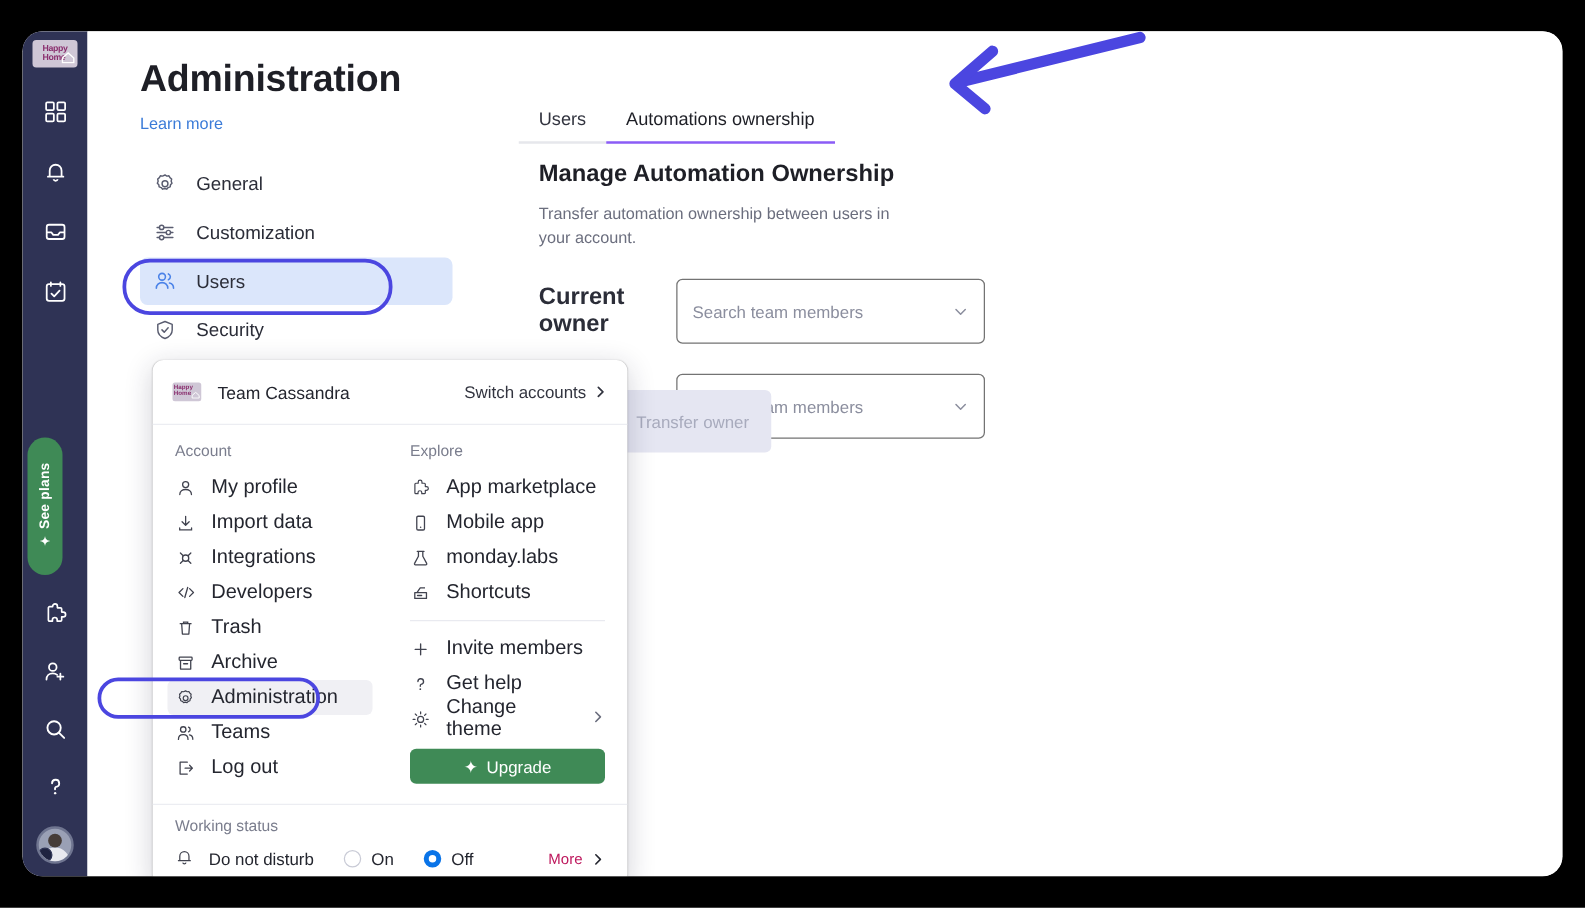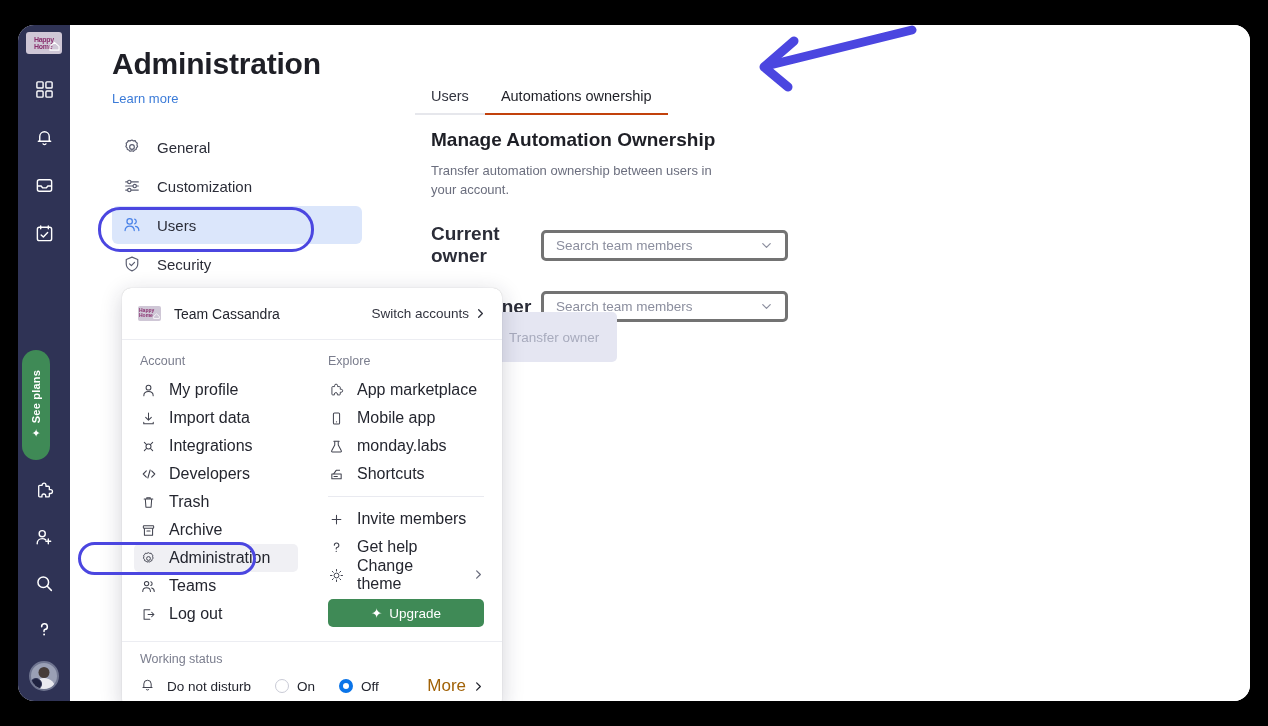--- a/index.html
+++ b/index.html
@@ -162,38 +162,38 @@
     display: flex; align-items: flex-end;
     height: 32px;
   }
   .tab {
     font-size: 14.5px; color: #32343f;
     padding: 0 16px 9px 16px;
     cursor: pointer;
     border-bottom: 2px solid #e6e7ec;
     white-space: nowrap;
   }
-  .tab.active { border-bottom: 2px solid #c2410c; color: #1e1f26; margin-top: 40px; }
+  .tab.active { border-bottom: 2px solid #8b5cf6; color: #1e1f26; margin-top: 40px; }
 
   
   #panel { position: absolute; left: 361px; top: 104px; width: 420px; }
   #panel-title { font-size: 19px; color: #1e1f26; font-weight: 700; }
   #panel-desc {
     margin-top: 10px;
     font-size: 13px; line-height: 19px; color: #6b6e7e;
     width: 300px;
   }
   .form-row {
     display: flex; align-items: center;
     margin-top: 24px;
   }
   .form-label { font-size: 19px; color: #2b2d38; width: 110px; font-weight: bold; }
   .select-box {
-    width: 247px; height: 31px;
-    border: 3px solid #737373;
+    width: 247px; height: 52px;
+    border: 1px solid #737373;
     border-radius: 5px;
     display: flex; align-items: center;
     padding: 0 12px;
     font-size: 13.5px; color: #8b8e9e;
     cursor: pointer;
     justify-content: space-between;
     background: #fff;
   }
   #transfer-btn {
     position: absolute; left: 421px; top: 287px;
@@ -299,21 +299,21 @@
   .radio-opt { display: flex; align-items: center; gap: 8px; font-size: 13.5px; color: #24262f; cursor: pointer; }
   .radio {
     width: 14px; height: 14px; border-radius: 50%;
     border: 1.5px solid #c9cbd6; background: #fff;
   }
   .radio.on {
     border: 4px solid #0a74e8; background: #fff;
   }
   #ws-more {
     margin-left: auto;
-    font-size: 17px; color: #a16207;
+    font-size: 12px; color: #be185d;
     display: flex; align-items: center; gap: 7px; cursor: pointer;
   }
 
   
   .annot-box {
     position: absolute;
     border: 3.5px solid #4b46e0;
     border-radius: 22px;
     pointer-events: none;
     z-index: 30;

